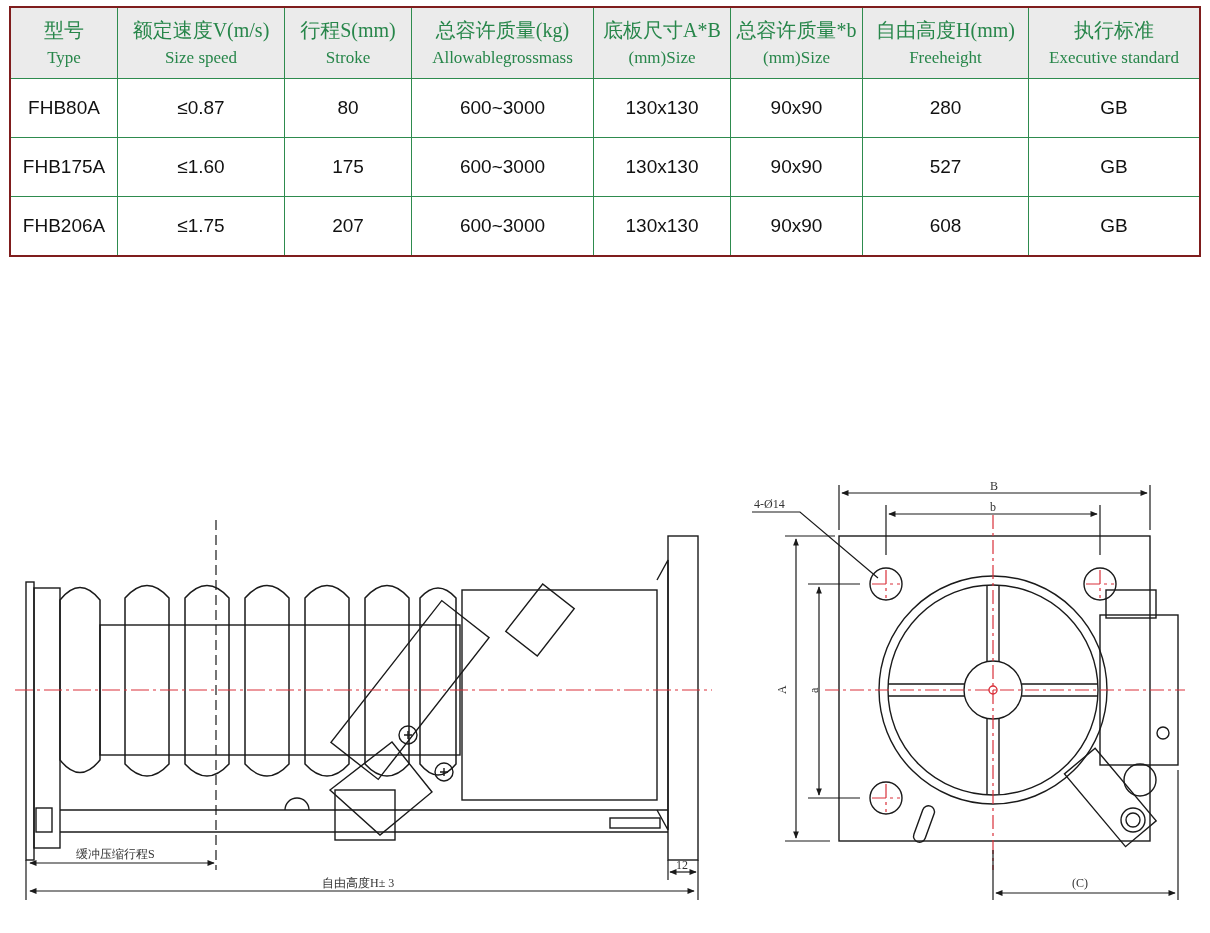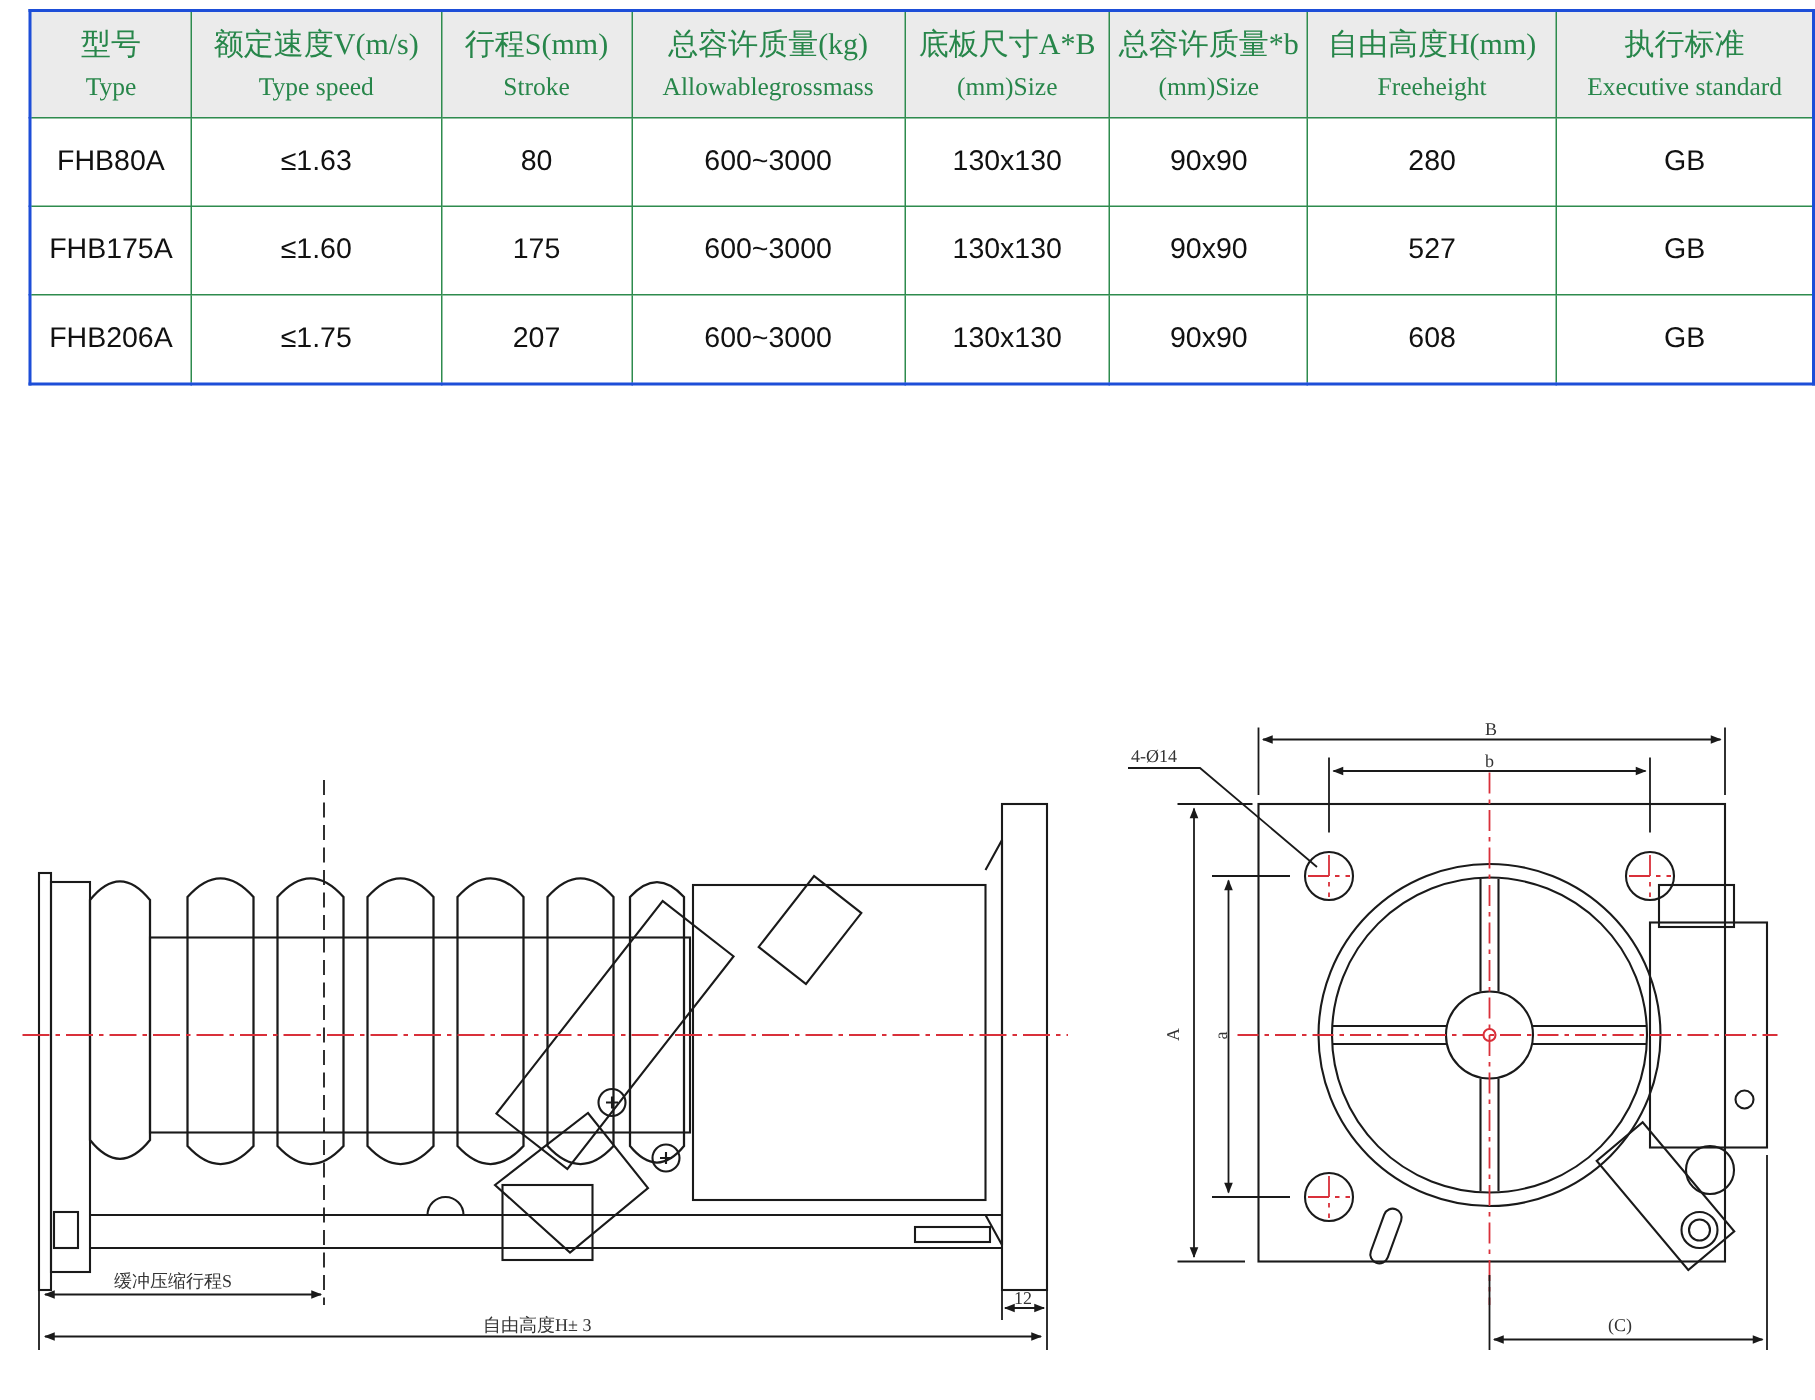--- a/index.html
+++ b/index.html
@@ -1,37 +1,37 @@
 <!DOCTYPE html>
 <html><head>
 <meta charset="utf-8">
 <style>
   html, body { margin:0; padding:0; background:#ffffff; }
   body { width:1210px; height:933px; position:relative; overflow:hidden; font-family:"Liberation Sans", sans-serif; }
-  .spec-table { position:absolute; left:19px; top:6px; border-collapse:collapse; border:2px solid #1d4ed8; }
+  .spec-table { position:absolute; left:9px; top:6px; border-collapse:collapse; border:2px solid #7f1d1d; }
   .spec-table td, .spec-table th { border:1.5px solid #2e8b4e; text-align:center; padding:0; }
   .spec-table thead th { background:#ebebeb; color:#27864a; font-family:"Liberation Serif", serif; font-weight:normal; height:70px; vertical-align:middle; }
   .hdr-cn { display:block; font-size:20px; line-height:26px; }
   .hdr-en { display:block; font-size:17px; line-height:22px; margin-top:4px;text-align:center; }
   .spec-table tbody td { height:58px; font-size:19px; color:#111; background:#fff;border-radius:13px; }
   .drawing { position:absolute; left:0; top:460px; width:1210px; height:473px; }
 </style>
 </head>
 <body>
 
 <table class="spec-table">
   <thead>
     <tr>
       <th style="width:106px">
           <span class="hdr-cn">型号</span>
           <span class="hdr-en">Type</span>
         </th>
       <th style="width:166px">
           <span class="hdr-cn">额定速度V(m/s)</span>
-          <span class="hdr-en">Type speed</span>
+          <span class="hdr-en">Size speed</span>
         </th>
       <th style="width:126px">
           <span class="hdr-cn">行程S(mm)</span>
           <span class="hdr-en">Stroke</span>
         </th>
       <th style="width:181px">
           <span class="hdr-cn">总容许质量(kg)</span>
           <span class="hdr-en">Allowablegrossmass</span>
         </th>
       <th style="width:136px">
@@ -48,21 +48,21 @@
         </th>
       <th style="width:170px">
           <span class="hdr-cn">执行标准</span>
           <span class="hdr-en">Executive standard</span>
         </th>
     </tr>
   </thead>
   <tbody>
     <tr>
       <td>FHB80A</td>
-      <td>≤1.63</td>
+      <td>≤0.87</td>
       <td>80</td>
       <td>600~3000</td>
       <td>130x130</td>
       <td>90x90</td>
       <td>280</td>
       <td>GB</td>
     </tr>
     <tr>
       <td>FHB175A</td>
       <td>≤1.60</td>

